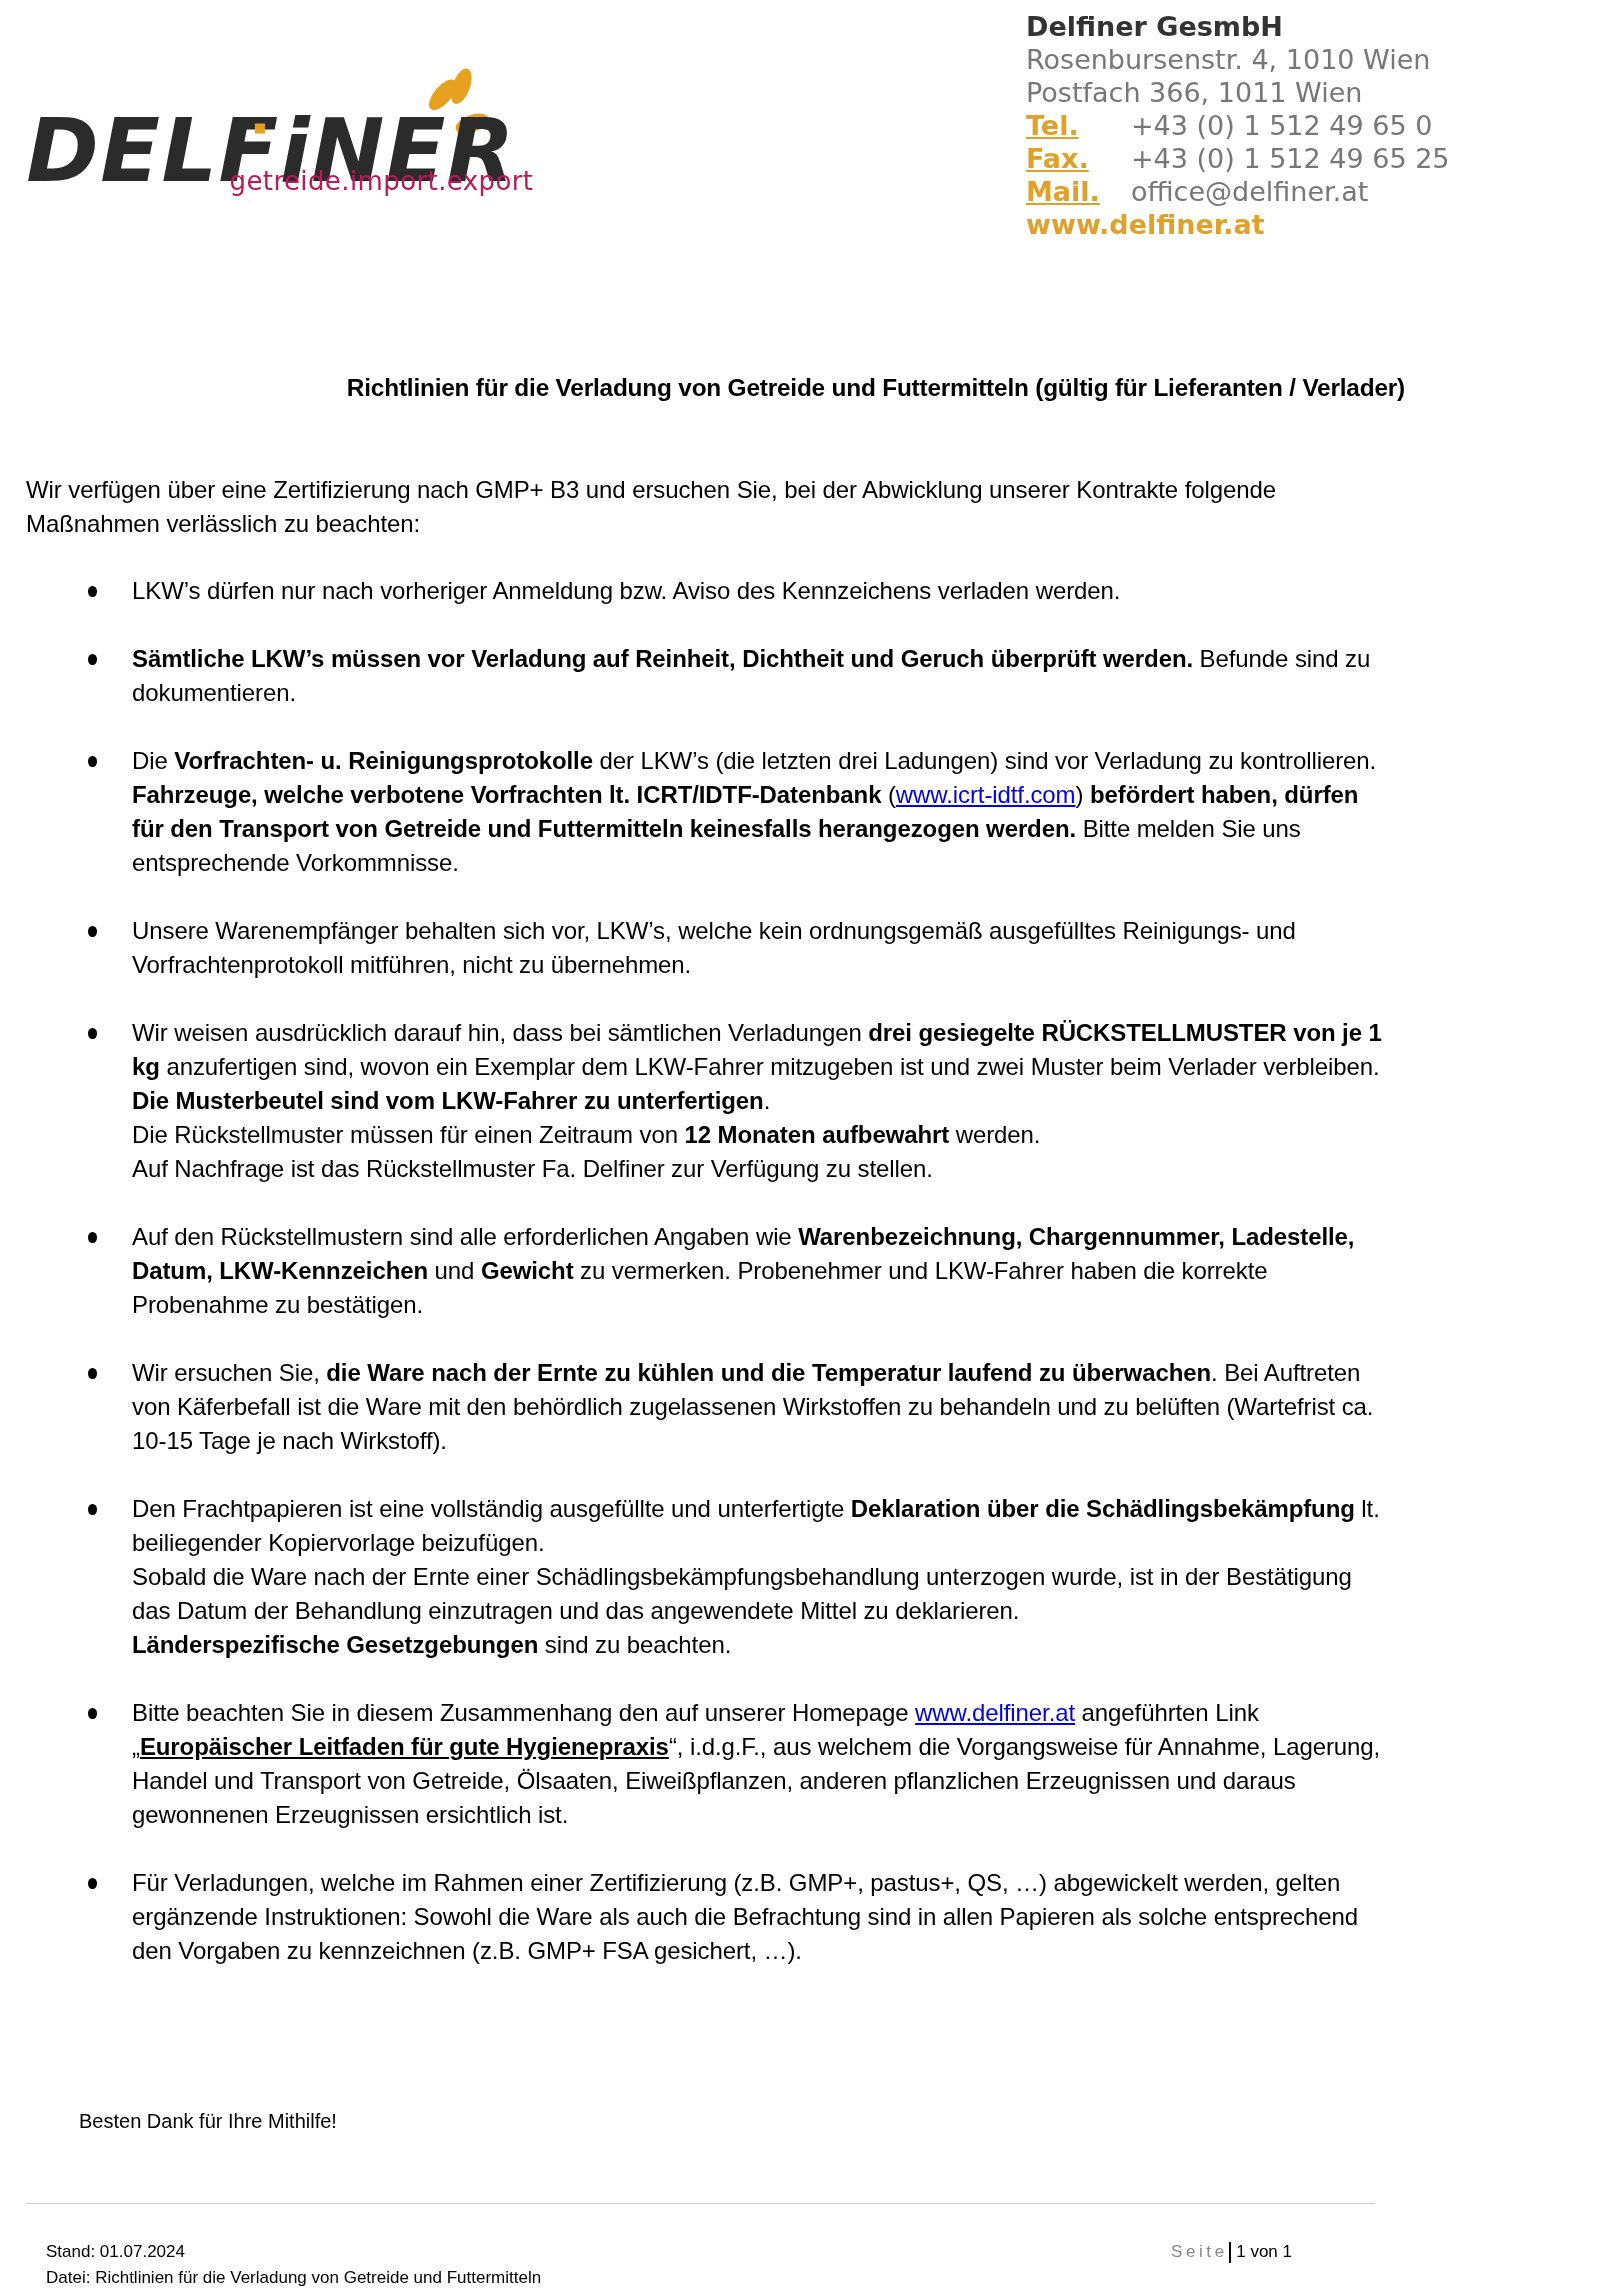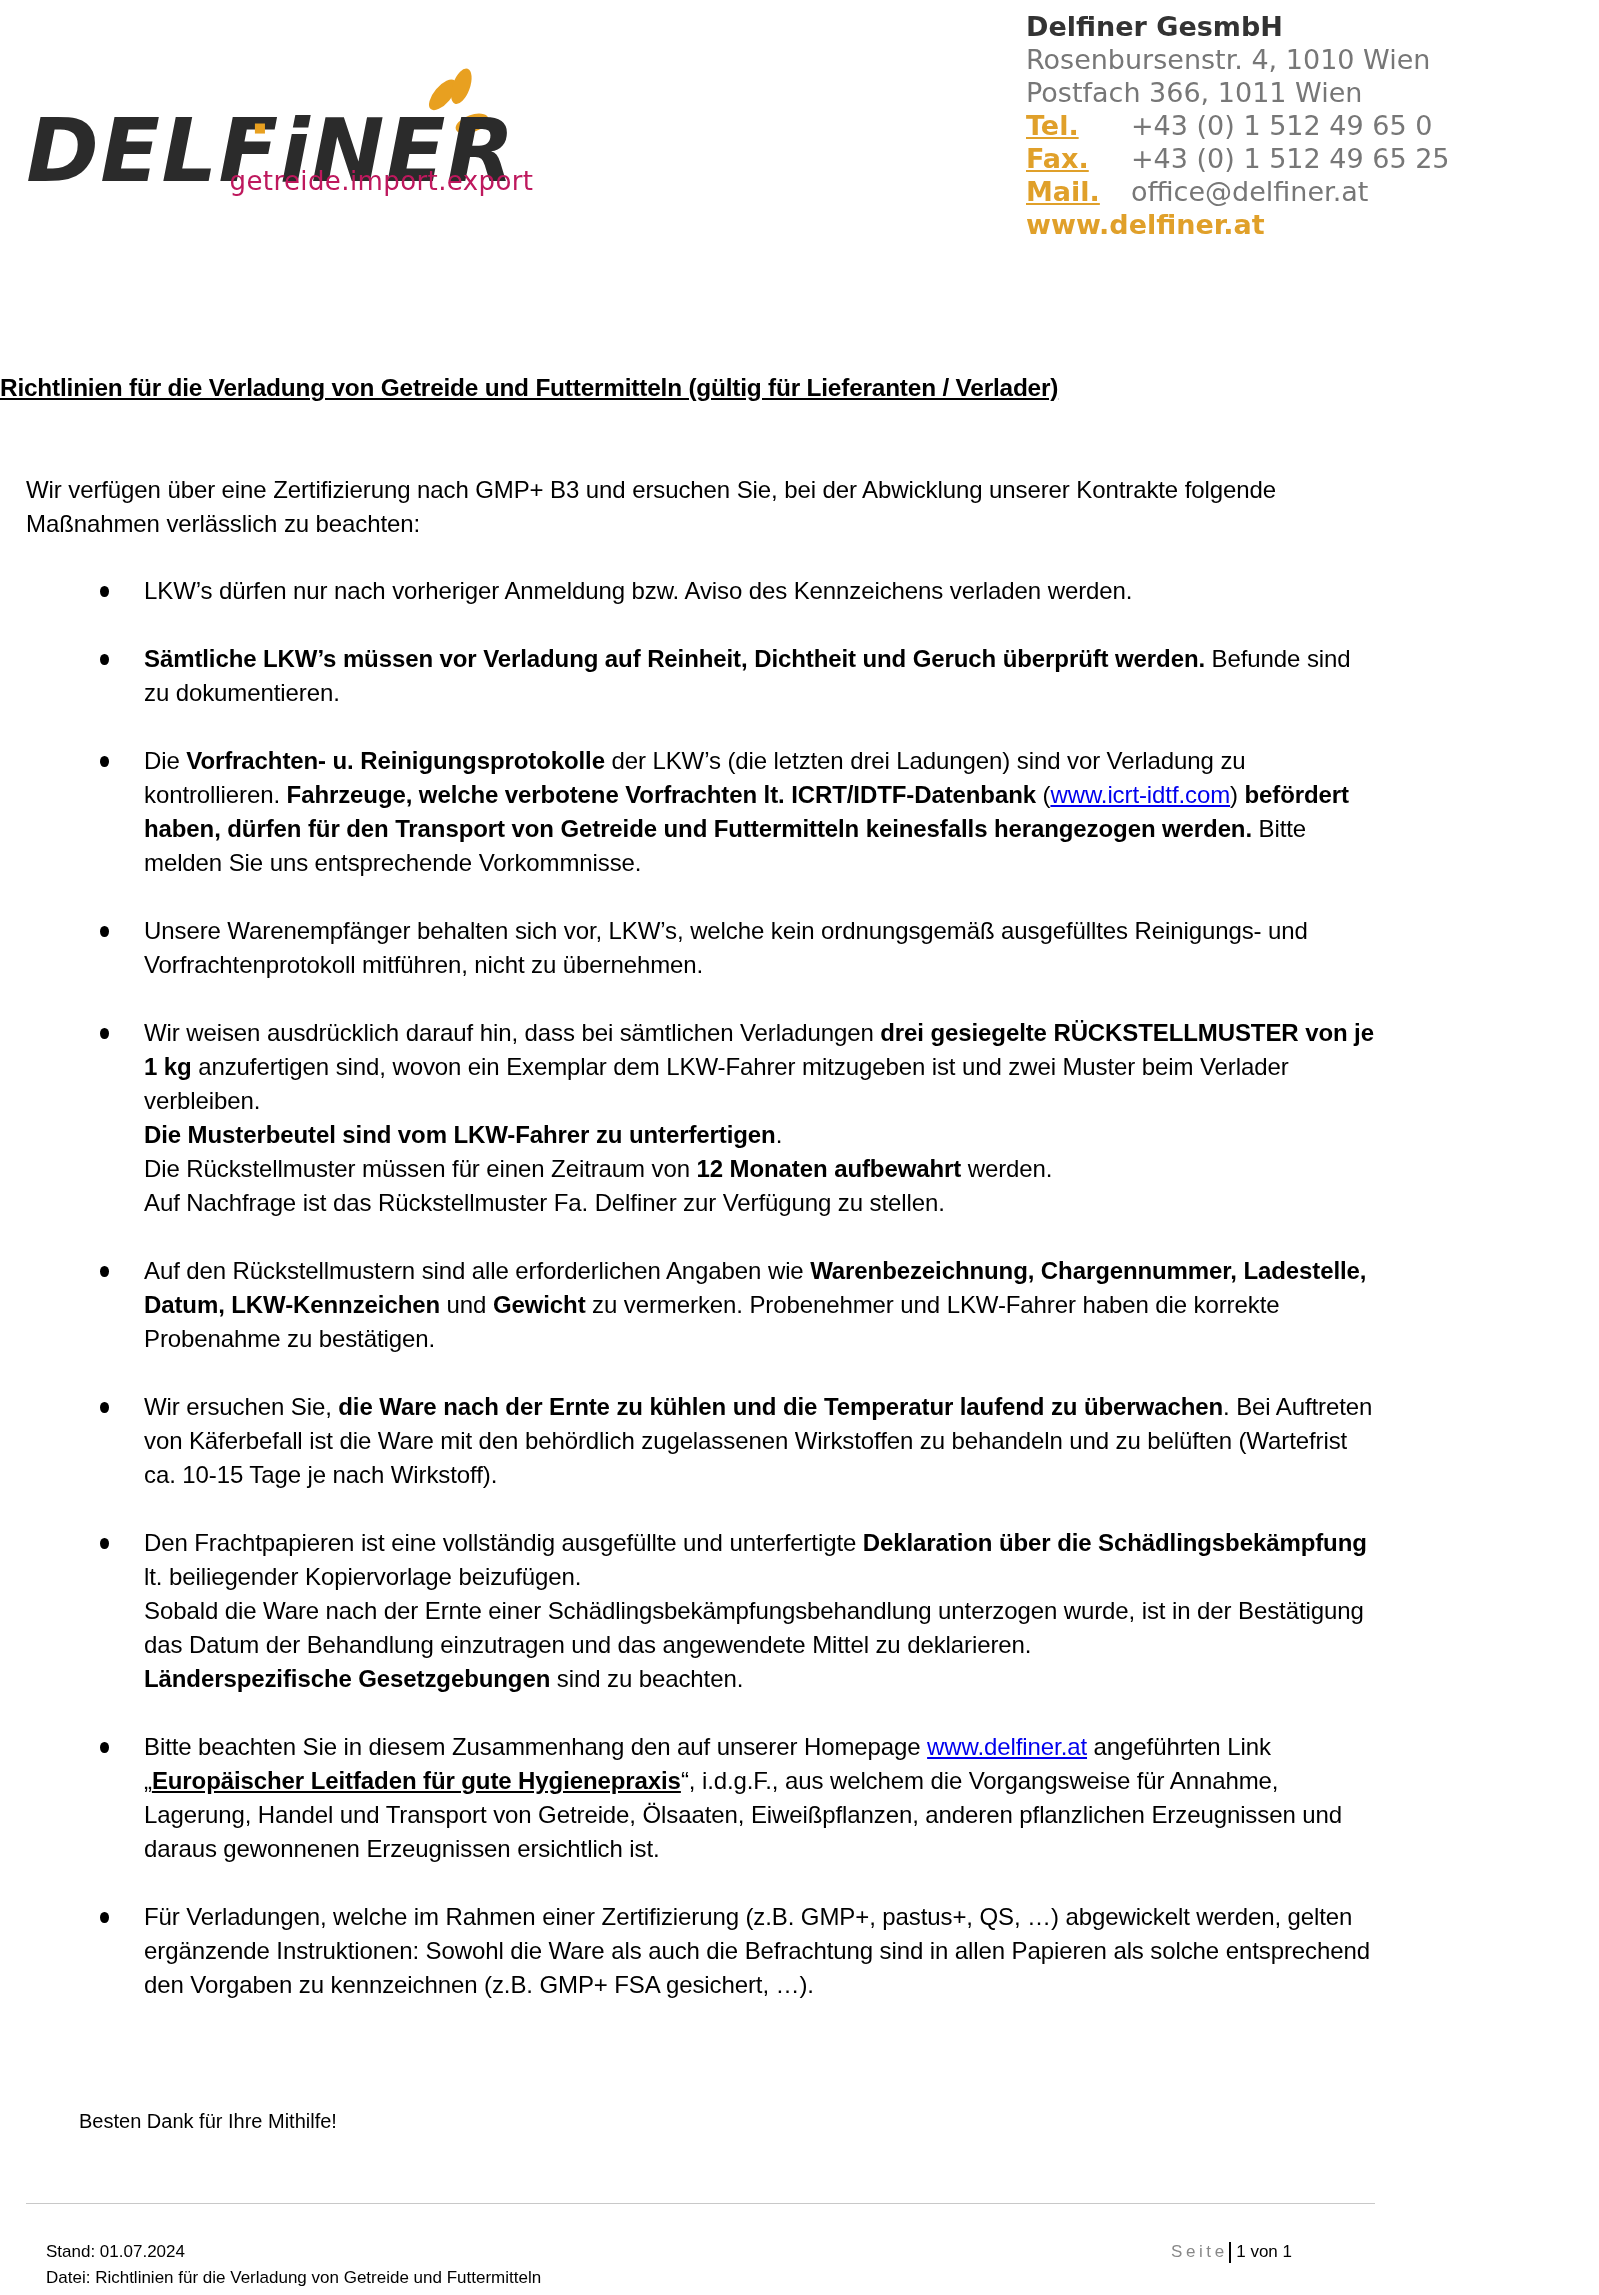--- a/index.html
+++ b/index.html
@@ -10,29 +10,29 @@
   .logo { position: absolute; left: 21.5px; top: 43px; width: 516px; height: 151px; }
   .logo svg { width: 100%; height: 100%; }
   .contact {
     position: absolute; left: 1026px; top: 10px;
     font-family: "DejaVu Sans", sans-serif; font-size: 27px; line-height: 33px; color: #777;
   }
   .contact .company { color: #333; font-weight: bold; }
   .contact .lbl { color: #e0a02a; font-weight: bold; display: inline-block; width: 105px; text-decoration: underline; }
   .contact .web { color: #e0a02a; font-weight: bold; }
   .title {
-    position: absolute; left: 0; width: 1405px; top: 374px; text-align: left;
-    font-size: 24.4px; font-weight: bold; text-decoration: underline; letter-spacing: -0.2px;
+    position: absolute; left: 0; width: 1405px; top: 374px; text-align: right;
+    font-size: 24.4px; font-weight: bold; letter-spacing: -0.2px;
   }
   .content {
     position: absolute; left: 26px; top: 473px; width: 1362px;
     font-size: 24px; line-height: 34px; letter-spacing: -0.1px;
   }
   .intro { margin: 0 0 33px 0; }
-  ul.bullets { list-style: none; margin: 12px; padding: 0; }
+  ul.bullets { list-style: none; margin: 0; padding: 0; }
   ul.bullets li { position: relative; padding-left: 106px; margin-bottom: 34px; }
   ul.bullets li .dot {
     position: absolute; left: 62px; top: 12.2px; width: 8.6px; height: 10.8px; border-radius: 50%; background: #000;
   }
   a.link { color: #0000ee; text-decoration: underline; }
   .u { text-decoration: underline; }
   .thanks { position: absolute; left: 79px; top: 2110px; font-size: 20px; }
   .rule { position: absolute; left: 26px; top: 2203px; width: 1349px; height: 1.4px; background: #c8c8c8; }
   .footer-left { position: absolute; left: 46px; top: 2239px; font-size: 17px; line-height: 26px; }
   .footer-right { position: absolute; left: 1171px; top: 2239px; font-size: 17px; line-height: 26px; }

